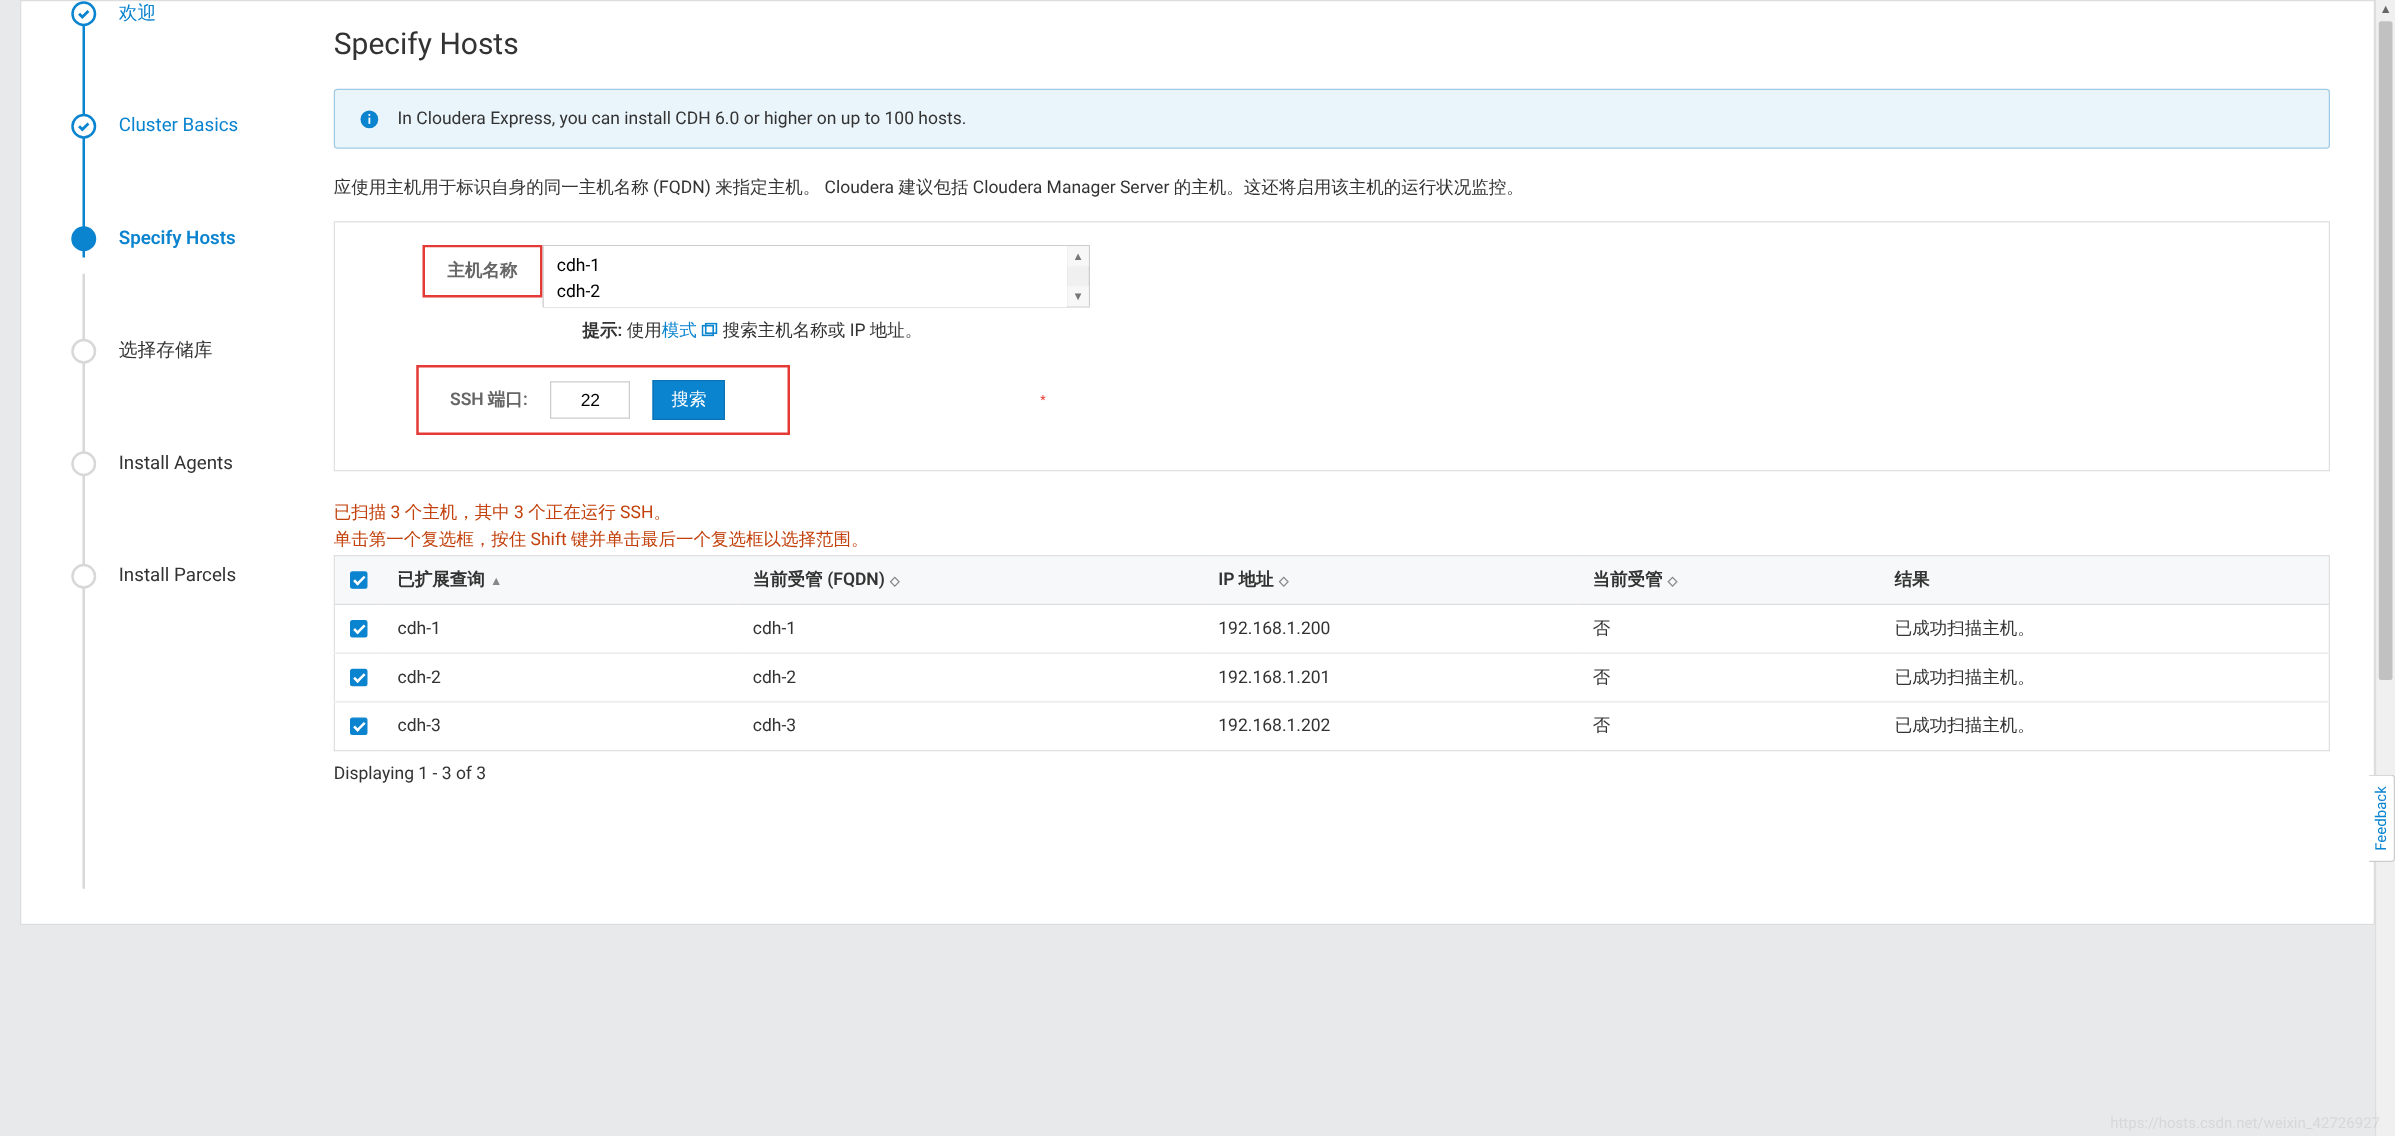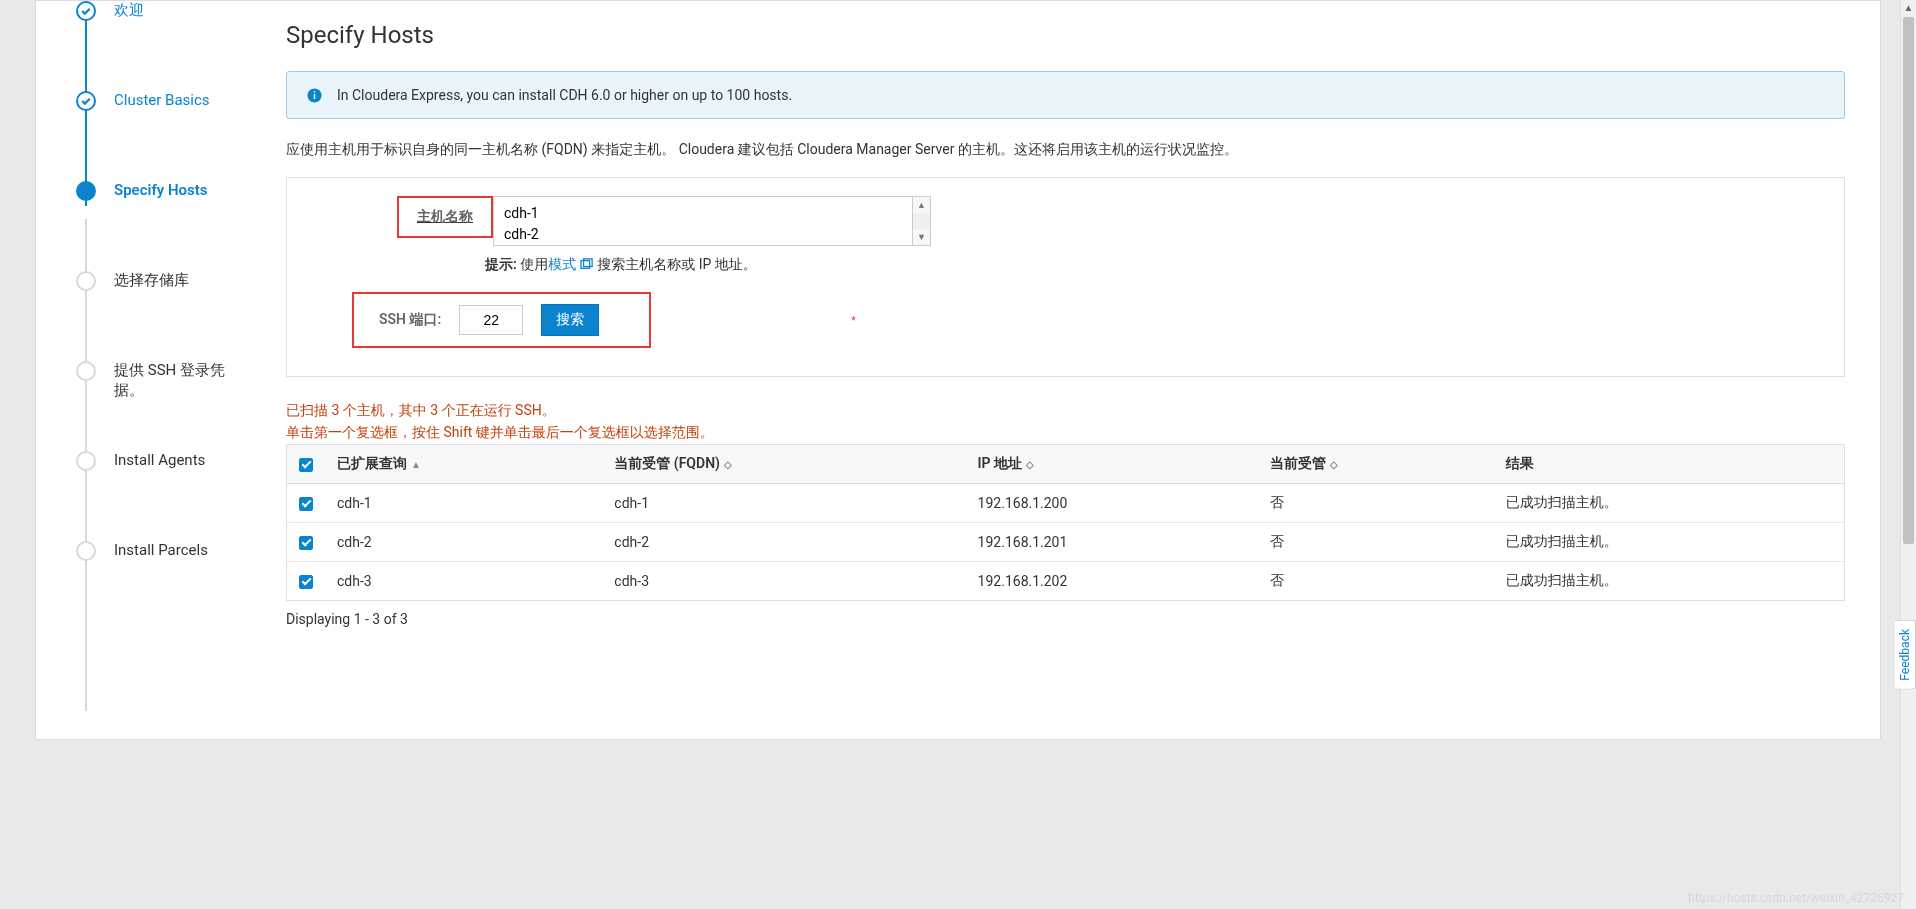--- a/index.html
+++ b/index.html
@@ -7,21 +7,21 @@
       margin: 0;
       padding: 0;
     }
     body {
       font-family: -apple-system, BlinkMacSystemFont, "Segoe UI", Roboto, "Helvetica Neue", Arial, sans-serif;
       background: #e8e9eb;
       color: #333;
       font-size: 14px;
     }
     .page-wrapper {
-      padding: 0 35px;
+      padding: 0 16px;
       display: flex;
       gap: 0;
     }
     .content-card {
       background: #fff;
       border: 1px solid #ddd;
       display: flex;
       width: 100%;
       min-height: 740px;
     }
@@ -142,22 +142,21 @@
       align-items: flex-start;
       gap: 0;
     }
     .row1 {
       margin-bottom: 10px;
     }
     .hostname-highlight {
       border: 2px solid #e53935;
       display: flex;
       align-items: center;
-      margin-left: 70px;
-      text-decoration: underline;
+      margin-left: 30px;
     }
     .hostname-label {
       font-weight: 600;
       color: #666;
       padding: 10px 18px;
       display: flex;
       align-items: center;
       background: #fff;
     }
     .hostname-input {
@@ -403,24 +402,20 @@
         <div class="step-circle filled"></div>
         <div class="step-label active" style="font-weight:600;">Specify Hosts</div>
       </div>
 
       <div class="step-item">
         <div class="step-circle pending"></div>
         <div class="step-label">选择存储库</div>
       </div>
 
 
-      <div class="step-item">
-        <div class="step-circle pending"></div>
-        <div class="step-label">提供 SSH 登录凭据。</div>
-      </div>
 
       <div class="step-item">
         <div class="step-circle pending"></div>
         <div class="step-label">Install Agents</div>
       </div>
 
       <div class="step-item" style="min-height:40px;">
         <div class="step-circle pending"></div>
         <div class="step-label">Install Parcels</div>
       </div>

